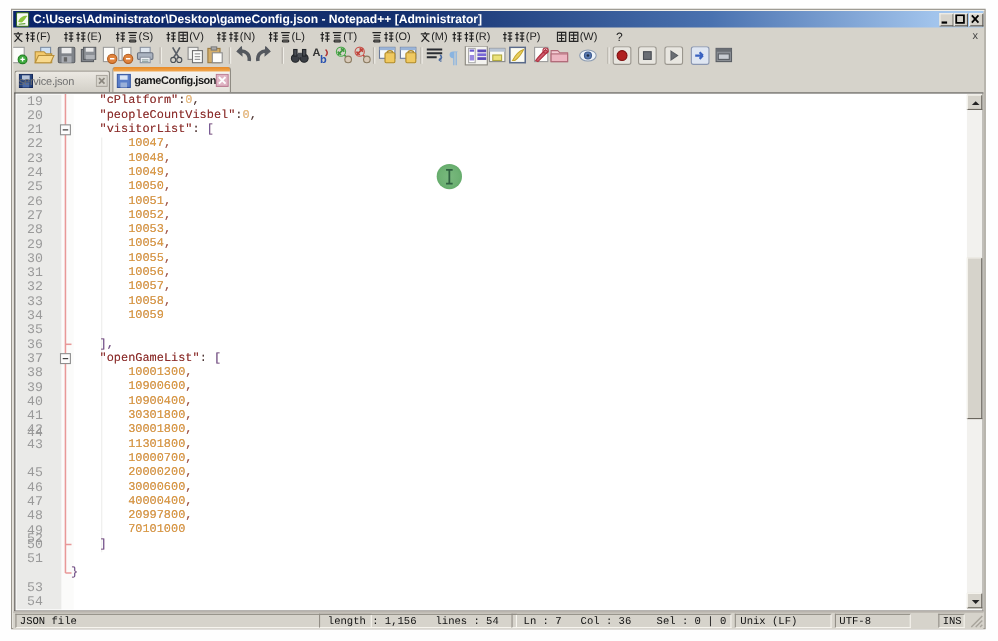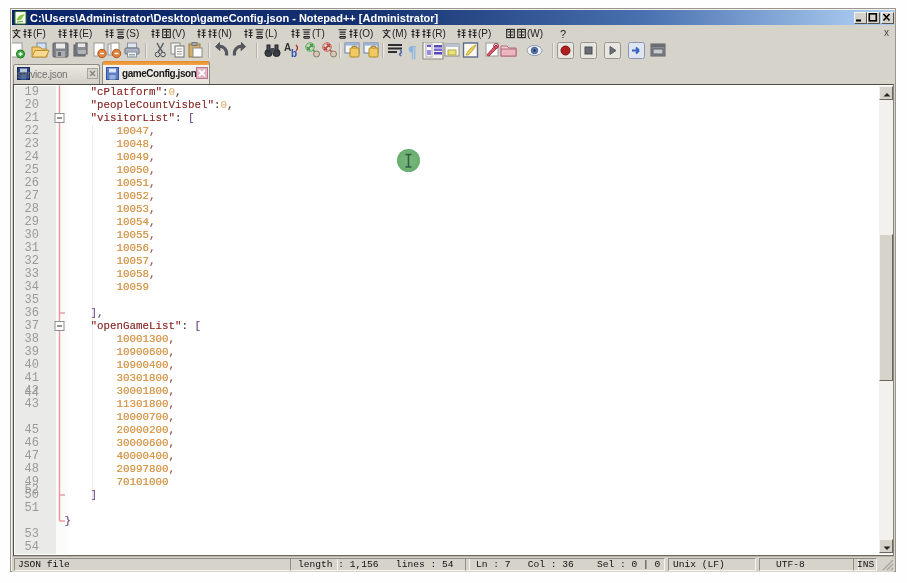--- a/index.html
+++ b/index.html
@@ -410,20 +410,20 @@
     </svg></div>
 <div class="abs" style="left:879px;top:539px;width:14px;height:14px;background:#d6d3cb;border-top:1px solid #f4f2ec;border-left:1px solid #f4f2ec;border-right:1.5px solid #6a665e;border-bottom:1.5px solid #6a665e"><svg width="13" height="13">
       <path d="M3.5 5.5 L7 9 L10.5 5.5 Z" fill="#222"></path>
     </svg></div>
 <div class="abs" style="left:879px;top:234px;width:14px;height:147px;background:#d6d3cb;border-top:1px solid #f4f2ec;border-left:1px solid #f4f2ec;border-right:1.5px solid #6a665e;border-bottom:1.5px solid #6a665e"></div>
 <div class="abs" style="left:12px;top:556px;width:882px;height:16px;background:#d6d3cb;border-top:1px solid #b8b4ac"></div>
 <div class="sec" style="left:14px;width:324px;padding-left:3px">JSON file</div>
 <div class="sec" style="left:290px;width:180px;padding-left:7px">length : 1,156   lines : 54</div>
 <div class="sec" style="left:465px;width:200px;padding-left:10px">Ln : 7   Col : 36    Sel : 0 | 0</div>
 <div class="sec" style="left:668px;width:88px;padding-left:4px">Unix (LF)</div>
-<div class="sec" style="left:759px;width:100px;padding-left:16px">UTF-8</div>
+<div class="sec" style="left:759px;width:69px;padding-left:3px">UTF-8</div>
 <div class="sec" style="left:853px;width:24px;padding-left:3px">INS</div>
 <svg class="abs" style="left:882px;top:559px" width="12" height="12">
     <path d="M11 1 L1 11 M11 5 L5 11 M11 9 L9 11" stroke="#a8a49c" stroke-width="1.3"></path>
   </svg>
 <div class="abs" style="left:396.5px;top:149px;width:23px;height:23px;border-radius:50%;background:radial-gradient(circle,#79b87e 0%,#6db173 55%,#5fa866 80%,rgba(110,170,115,0.25) 100%)"></div>
 <svg class="abs" style="left:400px;top:152px" width="16" height="18">
     <path d="M5.5 2.5 H11.5 M8.5 2.5 V15 M5.5 15 H11.5" stroke="#2f5f40" stroke-width="1.6" fill="none"></path>
   </svg>
 </body></html>

